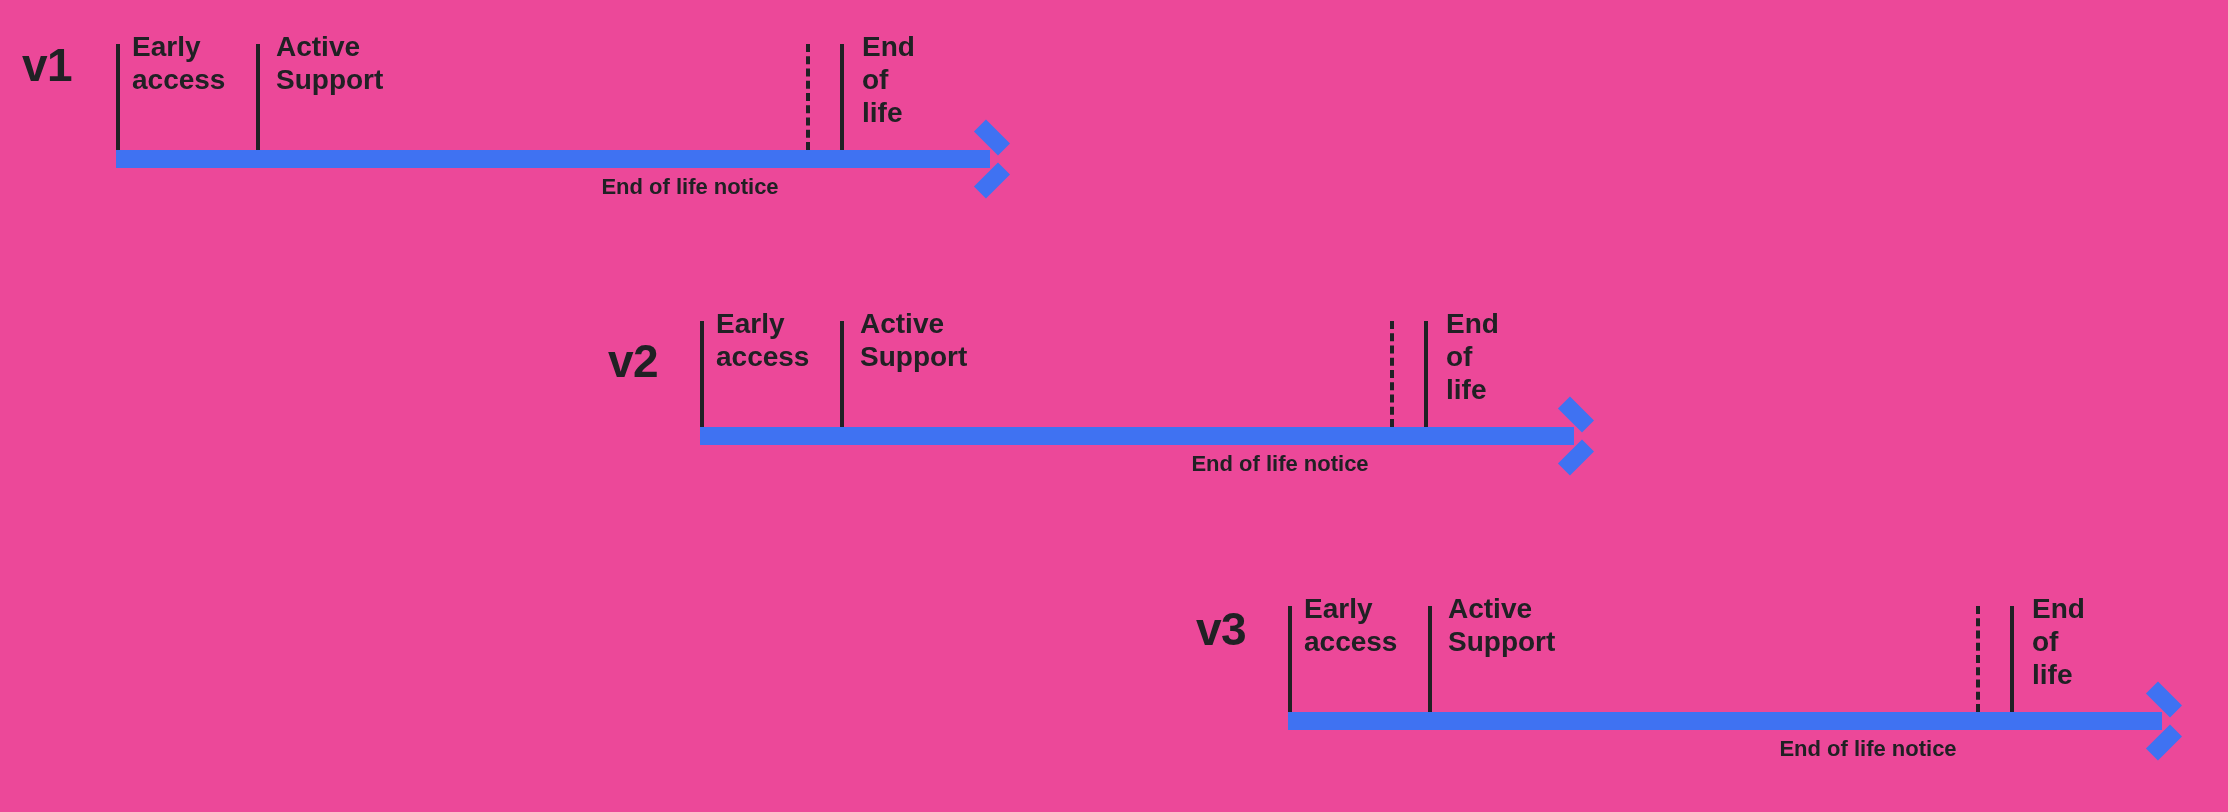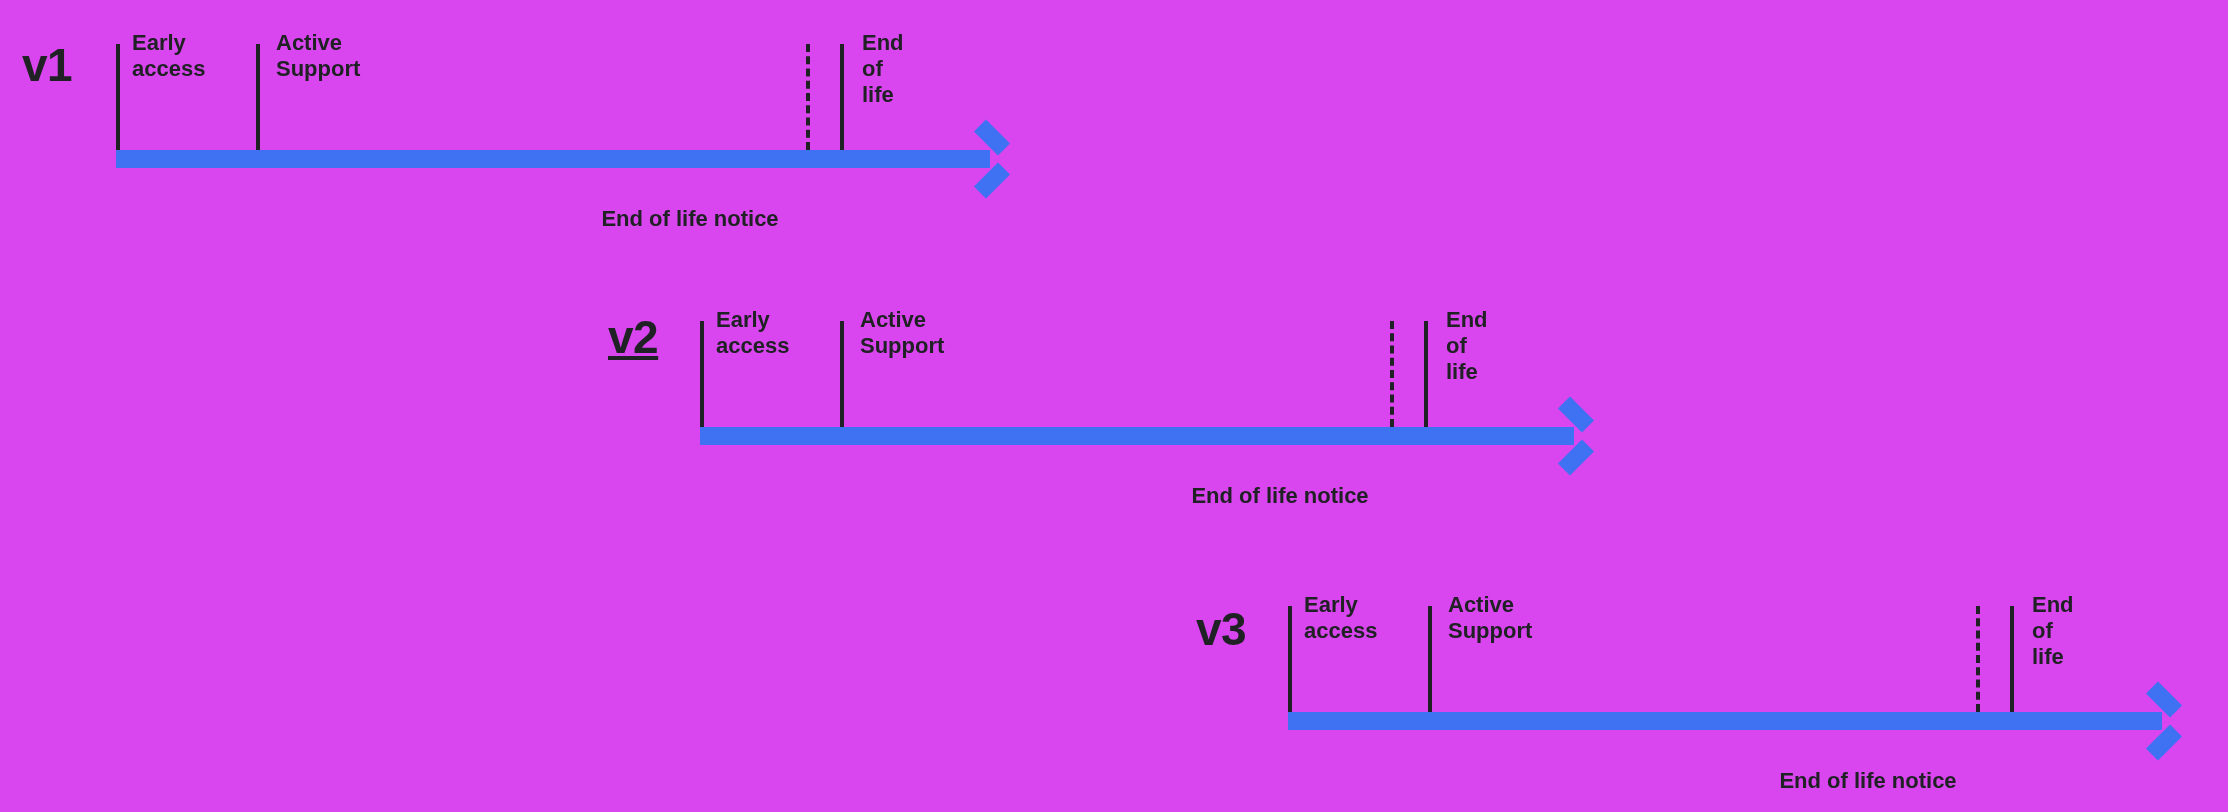--- a/index.html
+++ b/index.html
@@ -80,62 +80,61 @@
   
   .dashed-marker {
     position: absolute;
     width: 0;
     border-left: 4px dashed #202124;
   }
 
   
   .phase-label {
     position: absolute;
-    font-size: 22px;
+    font-size: 28px;
     font-weight: 700;
     color: #202124;
     line-height: 1.18;
     white-space: pre-line;
   }
 
   
   .notice-label {
     position: absolute;
     font-size: 22px;
     font-weight: 700;
     color: #202124;
     line-height: 1;
     white-space: nowrap;
     text-align: center;
-    margin-top: 32px;
   }
 </style>
 </head>
 <body>
 
-<div id="canvas" style="background: #d946ef;">
+<div id="canvas" style="background: #ec4899;">
     <div class="timeline-row">
       <div class="version-label" style="left: 22px; top: 42px;">v1</div>
       <div class="track" style="left: 116px; top: 150px; width: 874px; background: rgb(63, 114, 242);"></div>
       <div class="arrow-head" style="left: 968px; top: 136px;">
         <span class="up" style="background: rgb(63, 114, 242);"></span>
         <span class="down" style="background: rgb(63, 114, 242);"></span>
       </div>
       <div class="dashed-marker" style="left: 806px; top: 44px; height: 106px; border-left-color: rgb(32, 33, 36);"></div>
       <div class="divider" style="left: 116px; top: 44px; height: 106px; background: rgb(32, 33, 36);"></div>
       <div class="phase-label" style="left: 132px; top: 30px; color: rgb(32, 33, 36);">Early
 access</div>
       <div class="divider" style="left: 256px; top: 44px; height: 106px; background: rgb(32, 33, 36);"></div>
       <div class="phase-label" style="left: 276px; top: 30px; color: rgb(32, 33, 36);">Active Support</div>
       <div class="divider" style="left: 840px; top: 44px; height: 106px; background: rgb(32, 33, 36);"></div>
       <div class="phase-label" style="left: 862px; top: 30px; color: rgb(32, 33, 36);">End of life</div>
       <div class="notice-label" style="left: 570px; top: 176px; width: 240px; color: rgb(32, 33, 36);">End of life notice</div>
     </div>
     <div class="timeline-row">
-      <div class="version-label" style="left: 608px; top: 314px; text-decoration: underline;">v2</div>
+      <div class="version-label" style="left: 608px; top: 338px;">v2</div>
       <div class="track" style="left: 700px; top: 427px; width: 874px; background: rgb(63, 114, 242);"></div>
       <div class="arrow-head" style="left: 1552px; top: 413px;">
         <span class="up" style="background: rgb(63, 114, 242);"></span>
         <span class="down" style="background: rgb(63, 114, 242);"></span>
       </div>
       <div class="dashed-marker" style="left: 1390px; top: 321px; height: 106px; border-left-color: rgb(32, 33, 36);"></div>
       <div class="divider" style="left: 700px; top: 321px; height: 106px; background: rgb(32, 33, 36);"></div>
       <div class="phase-label" style="left: 716px; top: 307px; color: rgb(32, 33, 36);">Early
 access</div>
       <div class="divider" style="left: 840px; top: 321px; height: 106px; background: rgb(32, 33, 36);"></div>

